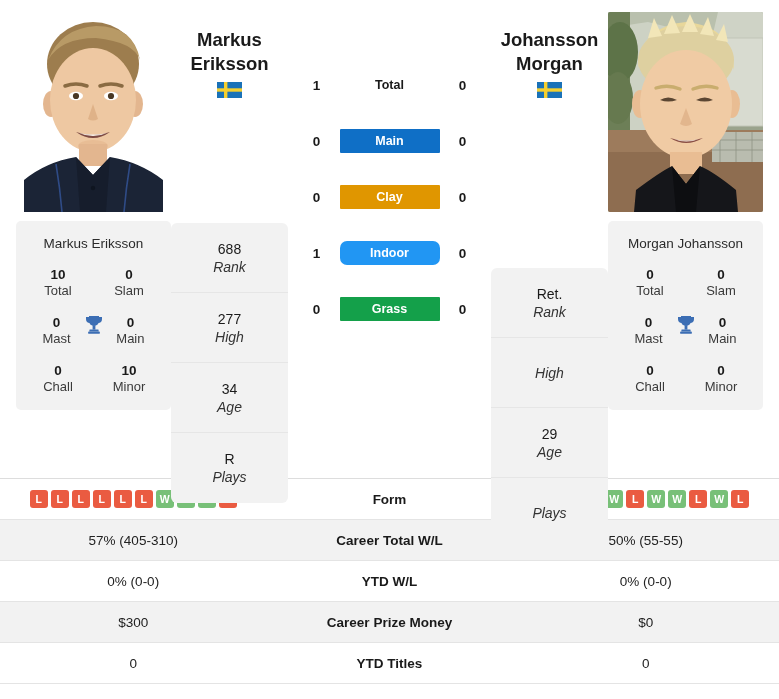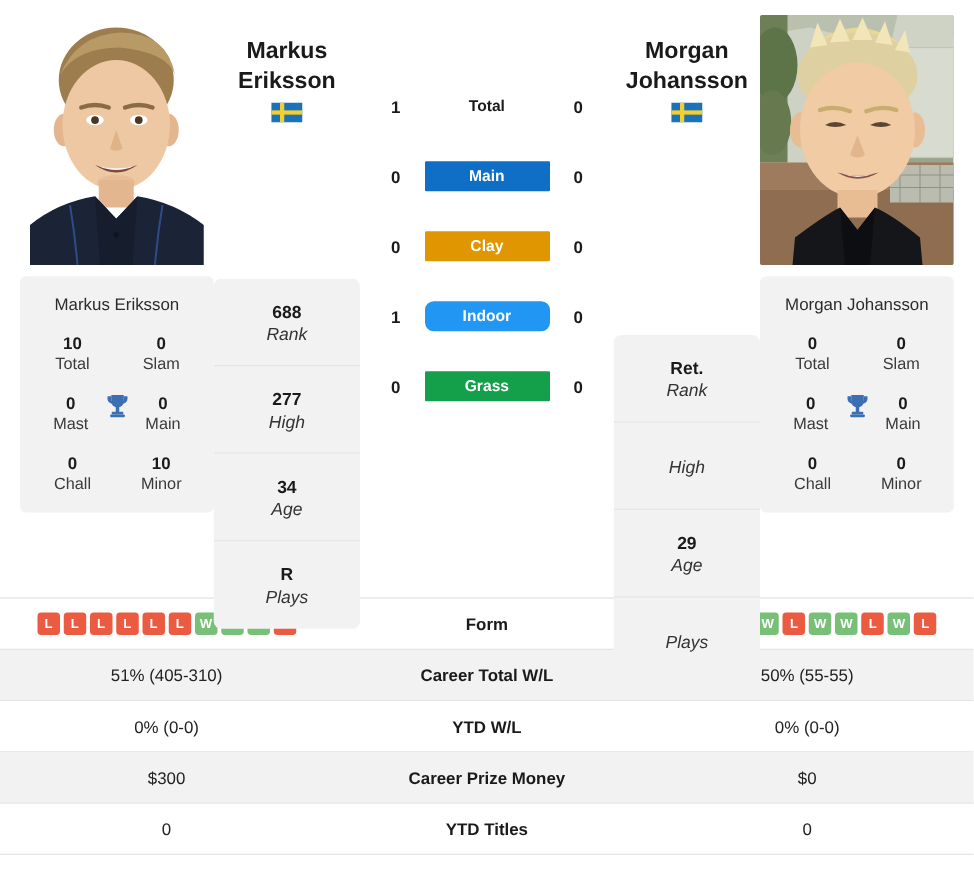--- a/index.html
+++ b/index.html
@@ -96,21 +96,21 @@
   .rank-cell {
     height: 70px;
     display: flex;
     flex-direction: column;
     align-items: center;
     justify-content: center;
     border-bottom: 1px solid #e6e6e6;
     line-height: 1.3;
   }
   .rank-cell:last-child { border-bottom: none; }
-  .rank-val { font-size: 14px; font-weight: bold; color: #1a1a1a; }
+  .rank-val { font-size: 14px; font-weight: normal; color: #1a1a1a; }
   .rank-lab { font-size: 14px; color: #333333; font-style: italic; }
   .rank-val:empty { display: none; }
 
   
   .surface-col {
     flex: 1 1 auto;
     display: flex;
     flex-direction: column;
     align-items: center;
     padding-top: 57px;
@@ -343,22 +343,22 @@
     </div>
     <div class="surf-row">
       <span class="surf-num">0</span>
       <span class="surf-badge" id="badge-grass" style="background: rgb(20, 160, 74);">Grass</span>
       <span class="surf-num">0</span>
     </div>
   </div>
 
   <div class="rank-col">
     <div class="hdr-block">
+      <div class="hdr-name">Johansson</div>
       <div class="hdr-name">Morgan</div>
-      <div class="hdr-name">Johansson</div>
       <svg class="flag" viewBox="0 0 25 16" aria-hidden="true">
         <rect width="25" height="16" fill="#1a72b8"></rect>
         <rect x="7" y="0" width="3.4" height="16" fill="#f4cf2f"></rect>
         <rect x="0" y="6.3" width="25" height="3.4" fill="#f4cf2f"></rect>
       </svg>
     </div>
     <div class="rank-card right-card">
       <div class="rank-cell">
         <span class="rank-val">Ret.</span>
         <span class="rank-lab">Rank</span>
@@ -510,21 +510,21 @@
           <span class="fbadge w">W</span>
           <span class="fbadge w">W</span>
           <span class="fbadge l">L</span>
           <span class="fbadge w">W</span>
           <span class="fbadge l">L</span>
         </div>
     </div>
   </div>
 
   <div class="srow shade">
-    <div class="scell">51% (405-310)</div>
+    <div class="scell">57% (405-310)</div>
     <div class="scell mid">Career Total W/L</div>
     <div class="scell">50% (55-55)</div>
   </div>
 
   <div class="srow plain">
     <div class="scell">0% (0-0)</div>
     <div class="scell mid">YTD W/L</div>
     <div class="scell">0% (0-0)</div>
   </div>
 

